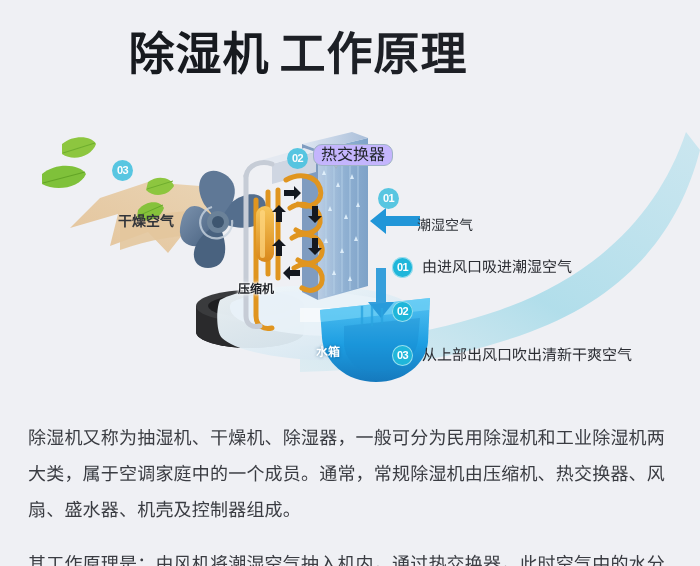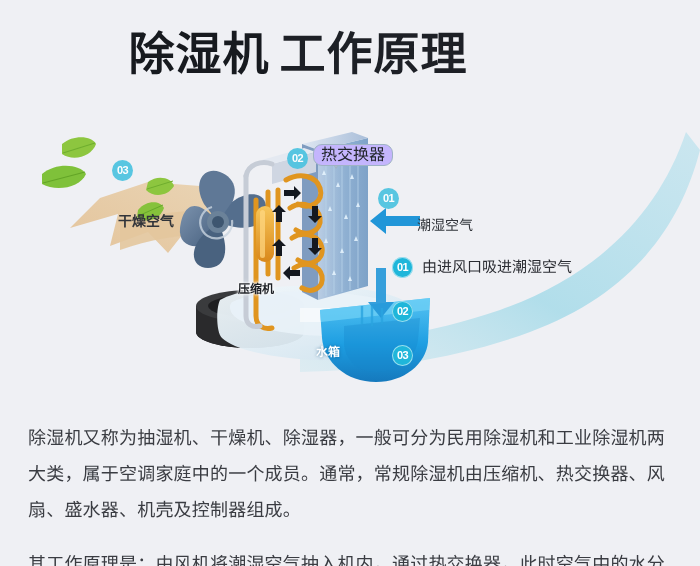--- a/index.html
+++ b/index.html
@@ -359,19 +359,20 @@
 <div class="legend">
   <div class="legend-item">
     <span class="legend-badge">01</span>
     <span class="legend-text">由进风口吸进潮湿空气</span>
   </div>
   <div class="legend-item">
     <span class="legend-badge">02</span>
   </div>
   <div class="legend-item">
     <span class="legend-badge">03</span>
+    <span class="legend-text">从上部出风口吹出清新干爽空气</span>
   </div>
 </div>
 
 <div class="copy">
   <p>除湿机又称为抽湿机、干燥机、除湿器，一般可分为民用除湿机和工业除湿机两大类，属于空调家庭中的一个成员。通常，常规除湿机由压缩机、热交换器、风扇、盛水器、机壳及控制器组成。</p>
   <p>其工作原理是：由风机将潮湿空气抽入机内，通过热交换器，此时空气中的水分子冷凝成水珠，处理过后的干燥空气排出机外，如此循环使室内湿度保持在适宜的相对湿度。</p>
 </div>
 
 </body></html>

